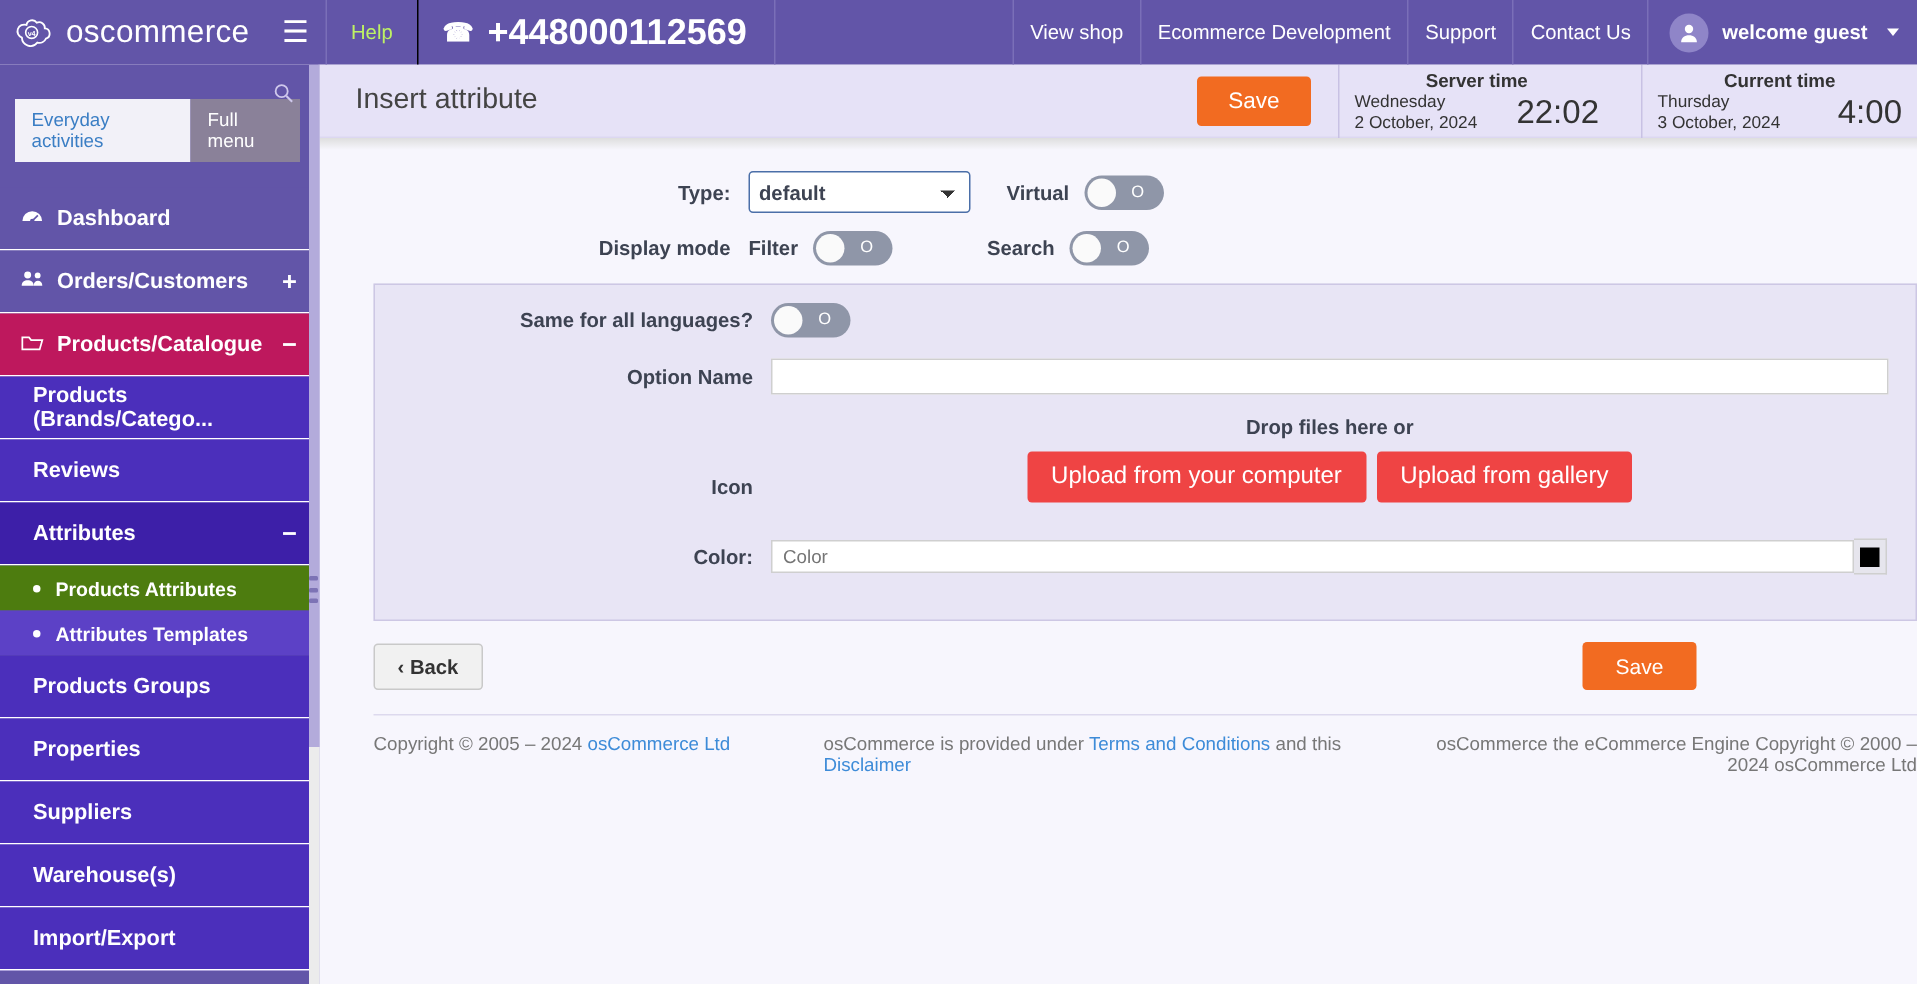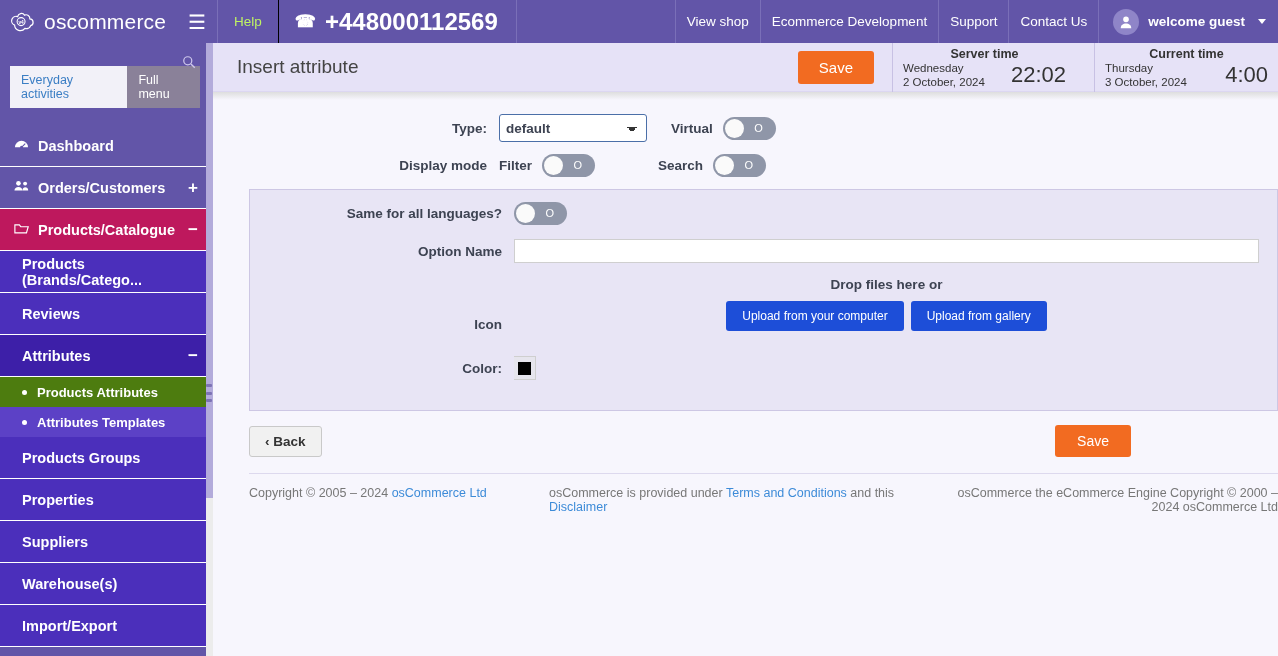--- a/index.html
+++ b/index.html
@@ -230,22 +230,22 @@
   .text-input {
     height: 24px; width: 745px; background: #fff;
     border: 1px solid #cfcfcf; font-size: 13px; padding: 0 7px;
     color: #555; font-family: "Liberation Sans", sans-serif; outline: none;
   }
   .icon-row { display: flex; align-items: flex-start; }
   .drop-area { display: flex; flex-direction: column; align-items: center; width: 745px; }
   .drop-text { font-size: 13.5px; font-weight: bold; color: #3d4352; margin-bottom: 9px; }
   .drop-btns { display: flex; gap: 7px; }
   .btn-gray {
-    background: #1d4ed8; color: #fff; border: none; border-radius: 3px;
-    font-size: 12px; padding: 8px 16px; cursor: pointer;
+    background: #ef4444; color: #fff; border: none; border-radius: 3px;
+    font-size: 16px; padding: 8px 16px; cursor: pointer;
     font-family: "Liberation Sans", sans-serif;
   }
   .color-row { display: flex; align-items: center; margin-top: 24px; }
   .color-input {
     height: 22px; width: 722px; background: #fff;
     border: 1px solid #cfcfcf; font-size: 12.5px; padding: 0 7px;
     color: #707070; font-family: "Liberation Sans", sans-serif; outline: none;
   }
   .color-swatch-wrap {
     height: 24px; width: 22px; background: #e6e5ed;
@@ -509,20 +509,21 @@
           <div class="drop-text">Drop files here or</div>
           <div class="drop-btns">
             <button class="btn-gray">Upload from your computer</button>
             <button class="btn-gray">Upload from gallery</button>
           </div>
         </div>
       </div>
 
       <div class="panel-row color-row">
         <div class="lbl-w">Color:</div>
+        <input class="color-input" type="text" placeholder="Color" style="">
         <span class="color-swatch-wrap">
           <span class="color-swatch"></span>
         </span>
       </div>
 
     </div>
 
     <div class="bottom-bar">
       <button class="btn-back">
         <span>‹</span>

